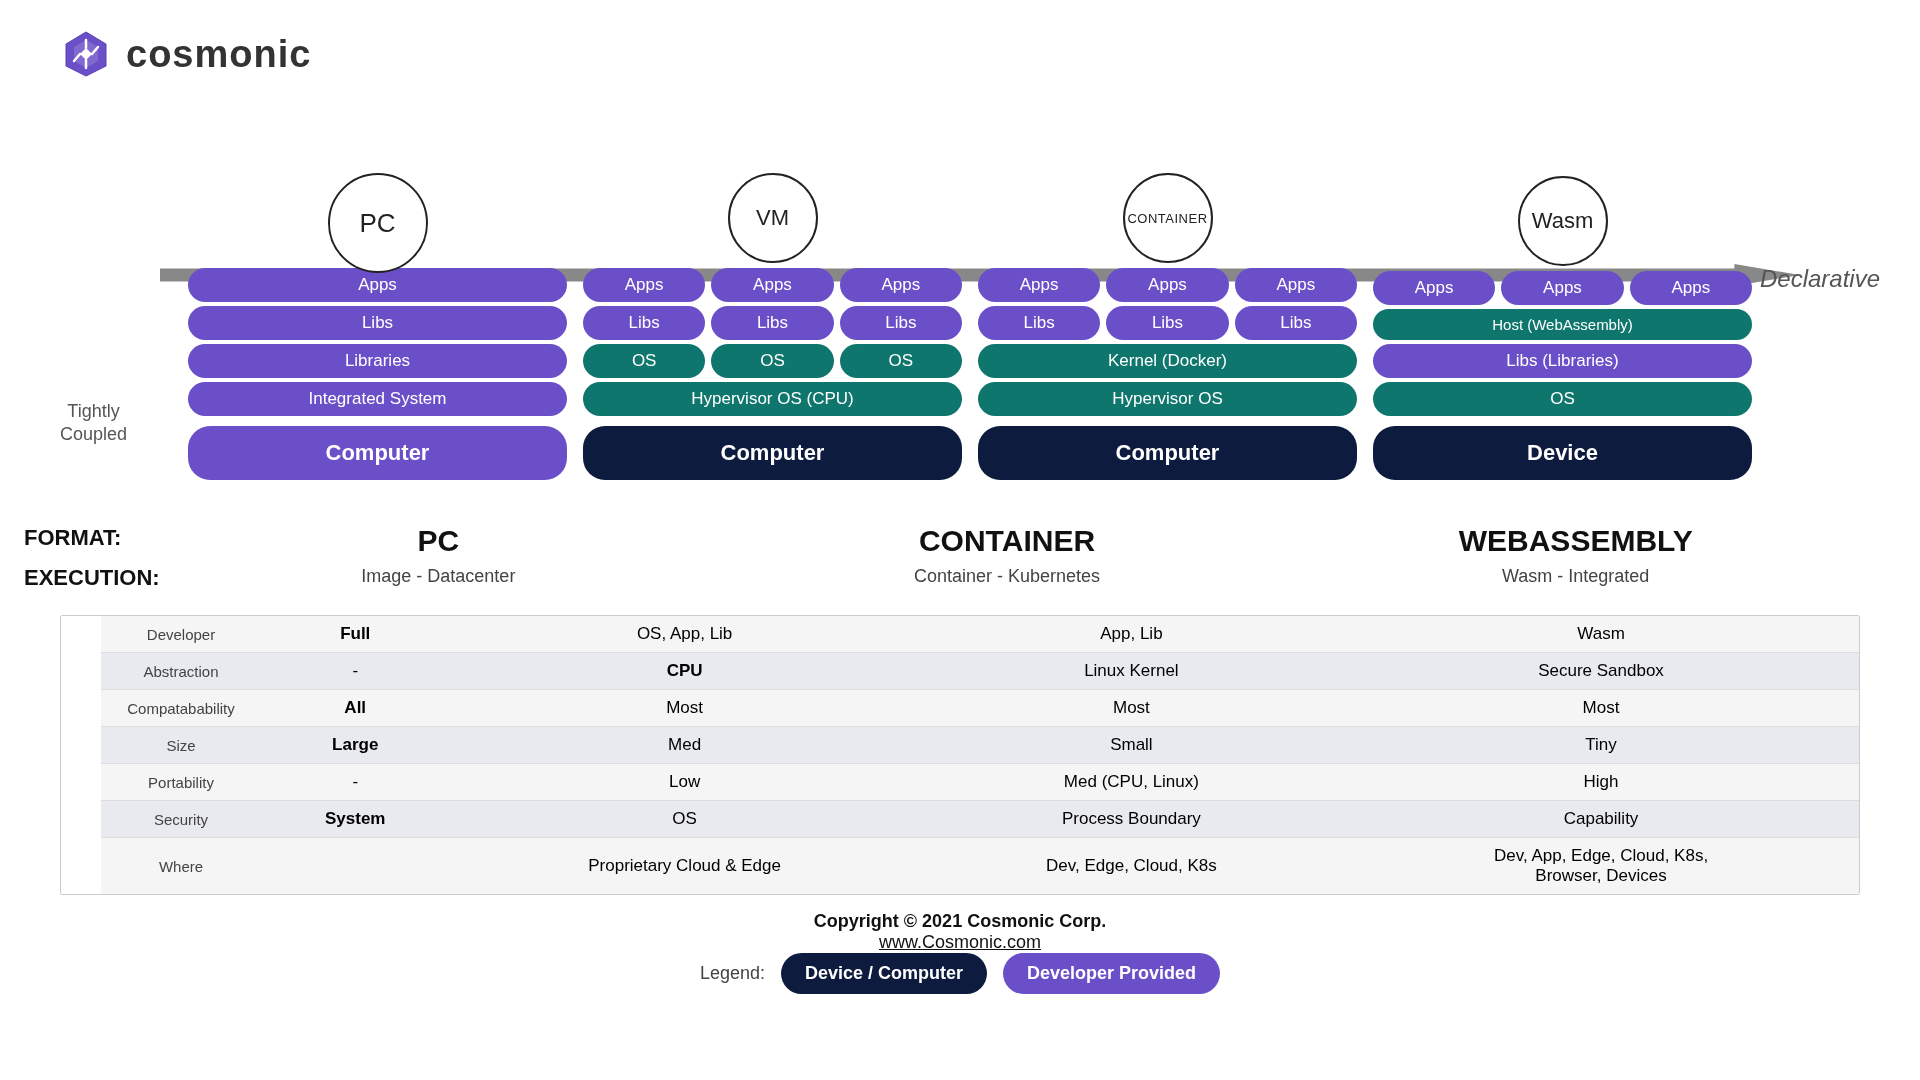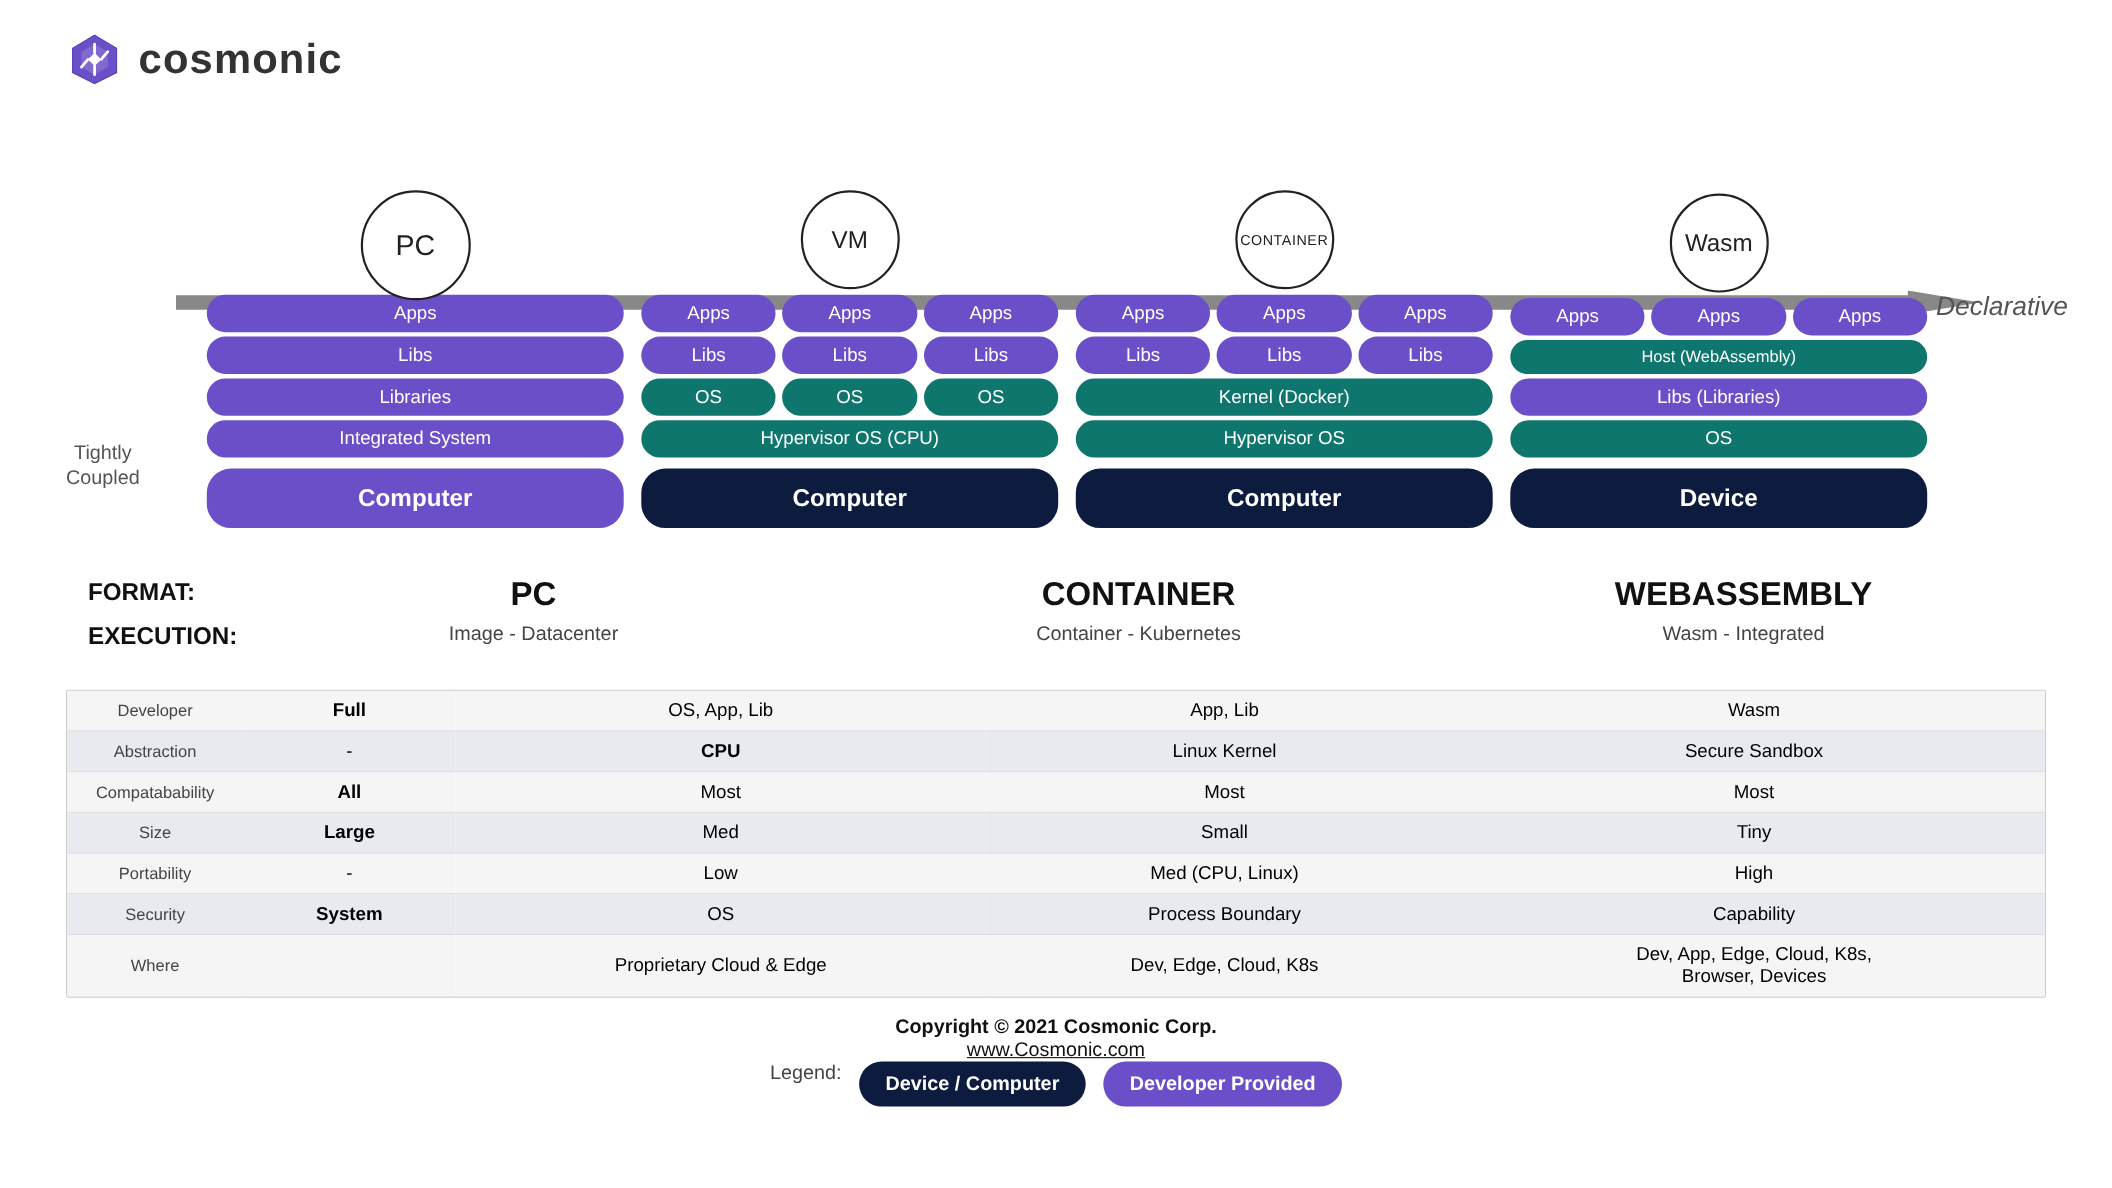--- a/index.html
+++ b/index.html
@@ -162,21 +162,21 @@
       font-weight: 600;
       color: #fff;
       width: 100%;
       margin-top: 6px;
     }
     .base-pill.purple { background: #6b4fc8; }
     .base-pill.dark-navy { background: #0d1b3e; }
 
     
     .format-section {
-      margin: 8px 60px 0 80px;
+      margin: 8px 60px 0 24px;
       display: flex;
       gap: 0;
     }
     .format-label-col {
       width: 130px;
     }
     .format-label {
       font-size: 22px;
       font-weight: 700;
       color: #111;
@@ -198,24 +198,25 @@
       line-height: 1.5;
     }
     .format-exec {
       font-size: 18px;
       color: #444;
       line-height: 1.5;
     }
 
     
     .table-section {
-      margin: 30px 60px 0 60px;
+      margin: 18px 60px 0 60px;
       border: 1px solid #ccc;
       border-radius: 2px;
       overflow: hidden;
+      padding-left: 40px;
     }
     table {
       width: 100%;
       border-collapse: collapse;
       font-size: 17px;
     }
     td {
       padding: 8px 14px;
       text-align: center;
       border-bottom: 1px solid #ddd;
@@ -245,21 +246,21 @@
       color: #111;
       font-weight: 600;
     }
     .website {
       font-size: 18px;
       color: #111;
       text-decoration: underline;
     }
     .legend {
       display: flex;
-      align-items: flex-start;
+      align-items: center;
       gap: 16px;
     }
     .legend-label {
       font-size: 18px;
       color: #444;
     }
     .legend-pill {
       border-radius: 22px;
       padding: 10px 24px;
       font-size: 18px;

